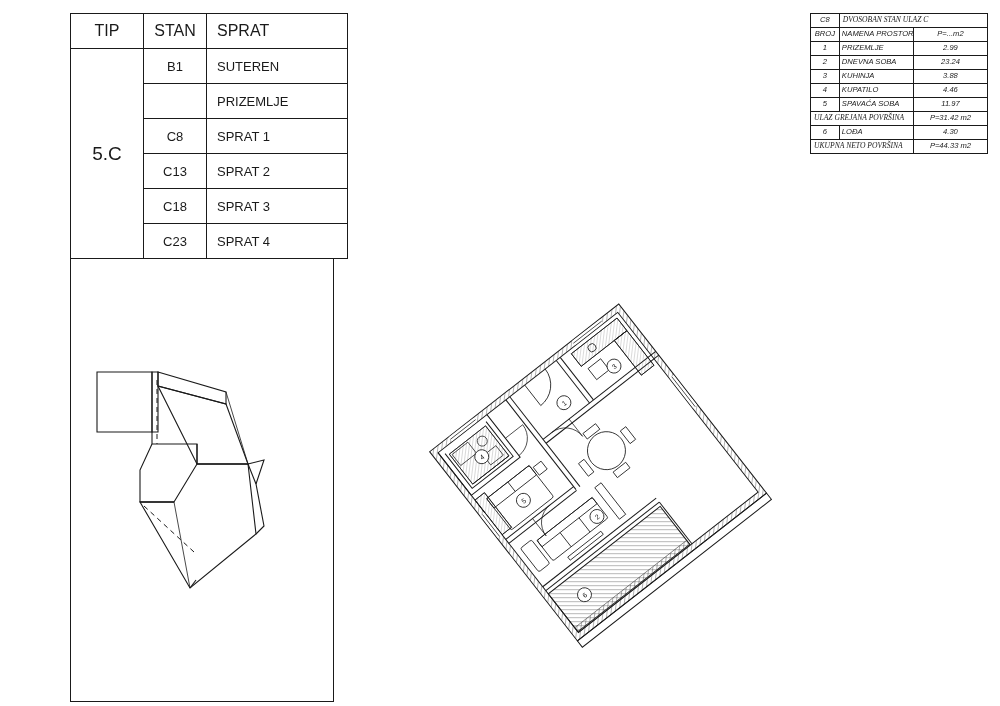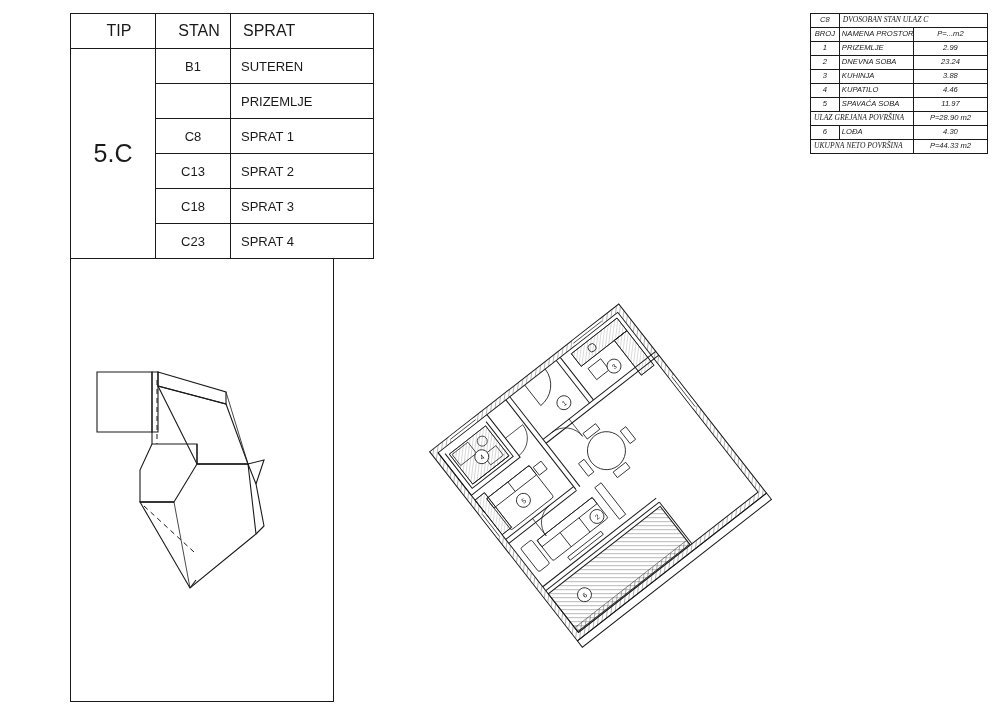--- a/index.html
+++ b/index.html
@@ -29,24 +29,24 @@
     border: 1px solid #1a1a1a;
     height: 34px;
     font-size: 13px;
     padding: 0 0 0 10px;
     vertical-align: middle;
     background: #fff;
   }
   .unit-table .col-tip { width: 72px; text-align: center; padding-left: 0; }
   .unit-table .col-stan { width: 62px; text-align: center; padding-left: 0; }
   .unit-table .col-sprat { width: 130px; }
-  .unit-table .hdr { font-size: 16px; padding-left: 12px; }
+  .unit-table .hdr { font-size: 16px; }
   .unit-table .tip-cell {
     text-align: center;
-    font-size: 25px;
+    font-size: 19px;
     padding-left: 0;
     vertical-align: middle;
   }
 
   
   .left-frame {
     position: absolute;
     left: 70px;
     top: 13px;
     width: 264px;
@@ -176,21 +176,21 @@
       <td class="c-name">KUPATILO</td>
       <td class="c-area">4.46</td>
     </tr>
     <tr>
       <td class="c-num">5</td>
       <td class="c-name">SPAVAĆA SOBA</td>
       <td class="c-area">11.97</td>
     </tr>
     <tr>
       <td class="c-name span2" colspan="2">ULAZ GREJANA POVRŠINA</td>
-      <td class="c-area">P=28.90 m2</td>
+      <td class="c-area">P=31.42 m2</td>
     </tr>
     <tr>
       <td class="c-num">6</td>
       <td class="c-name">LOĐA</td>
       <td class="c-area">4.30</td>
     </tr>
     <tr>
       <td class="c-name span2" colspan="2">UKUPNA NETO POVRŠINA</td>
       <td class="c-area">P=44.33 m2</td>
     </tr>

